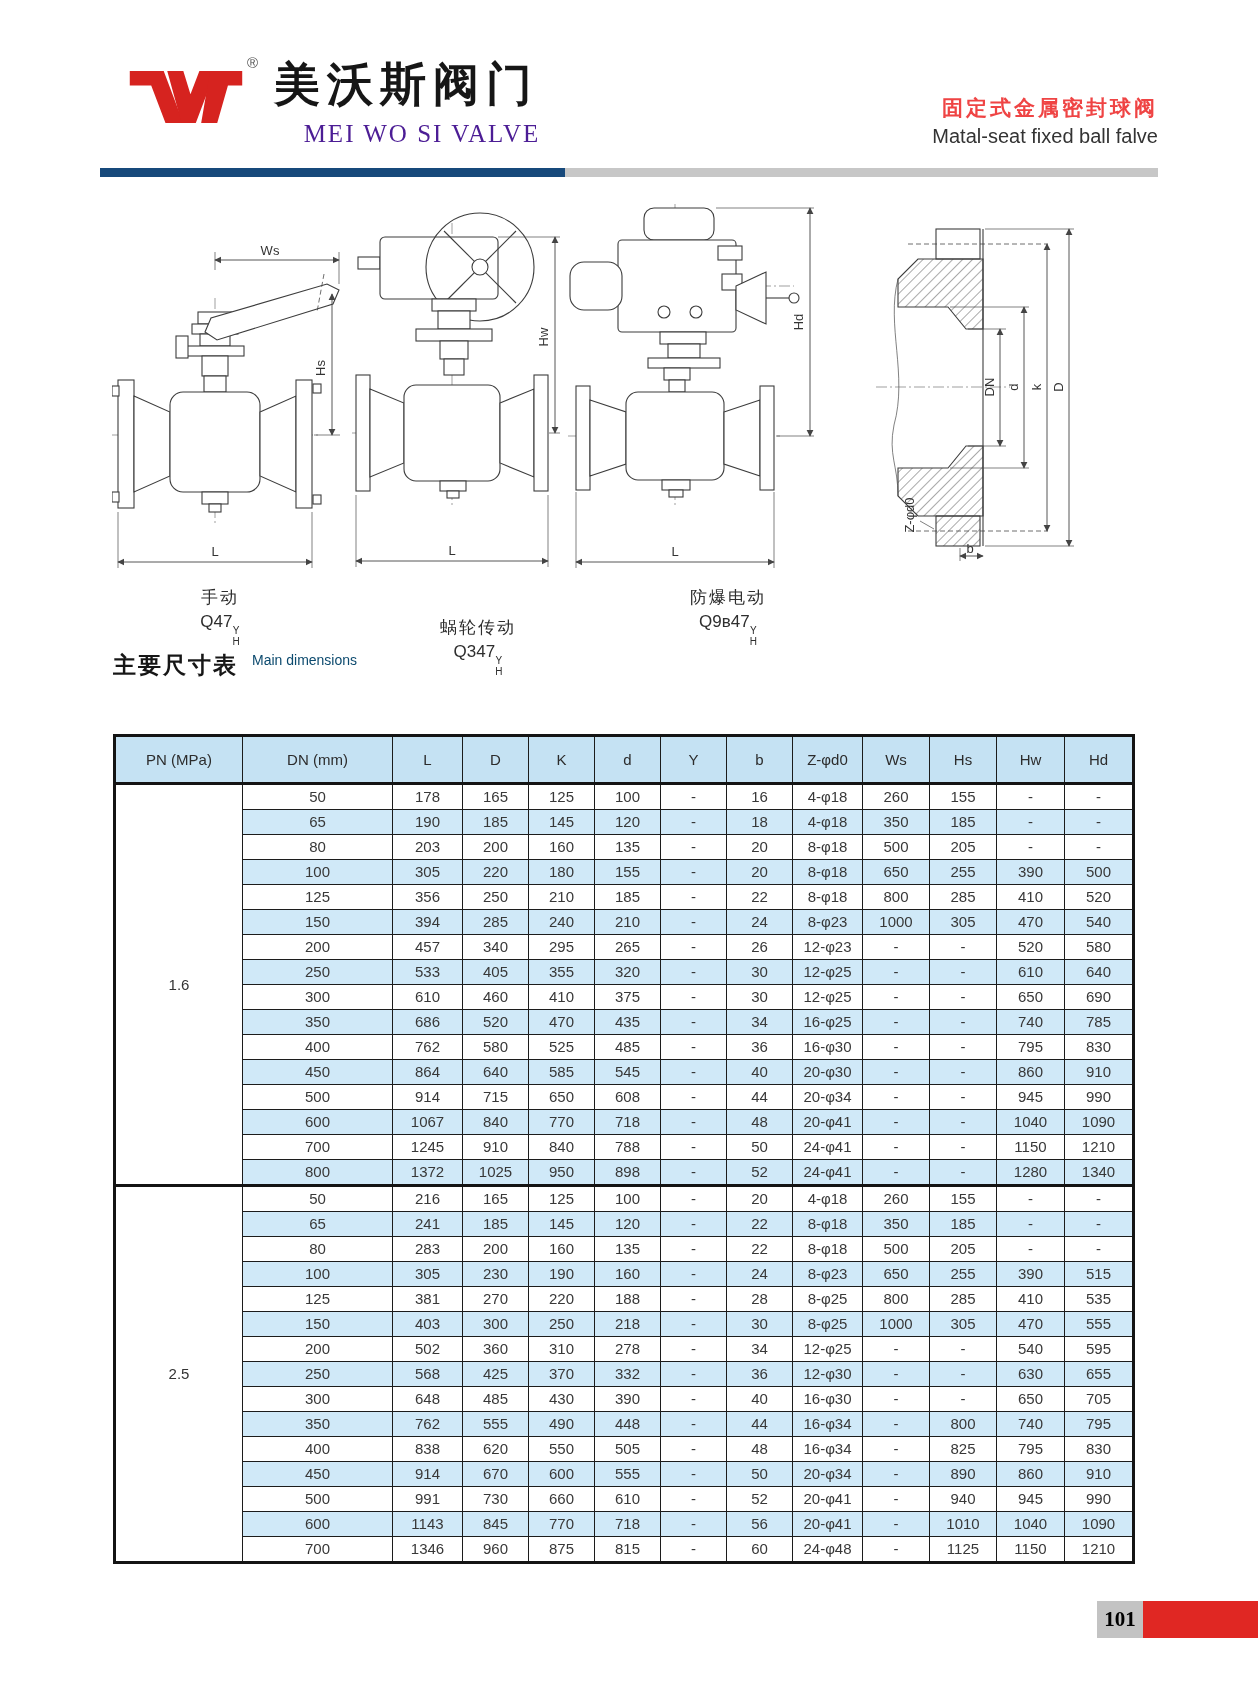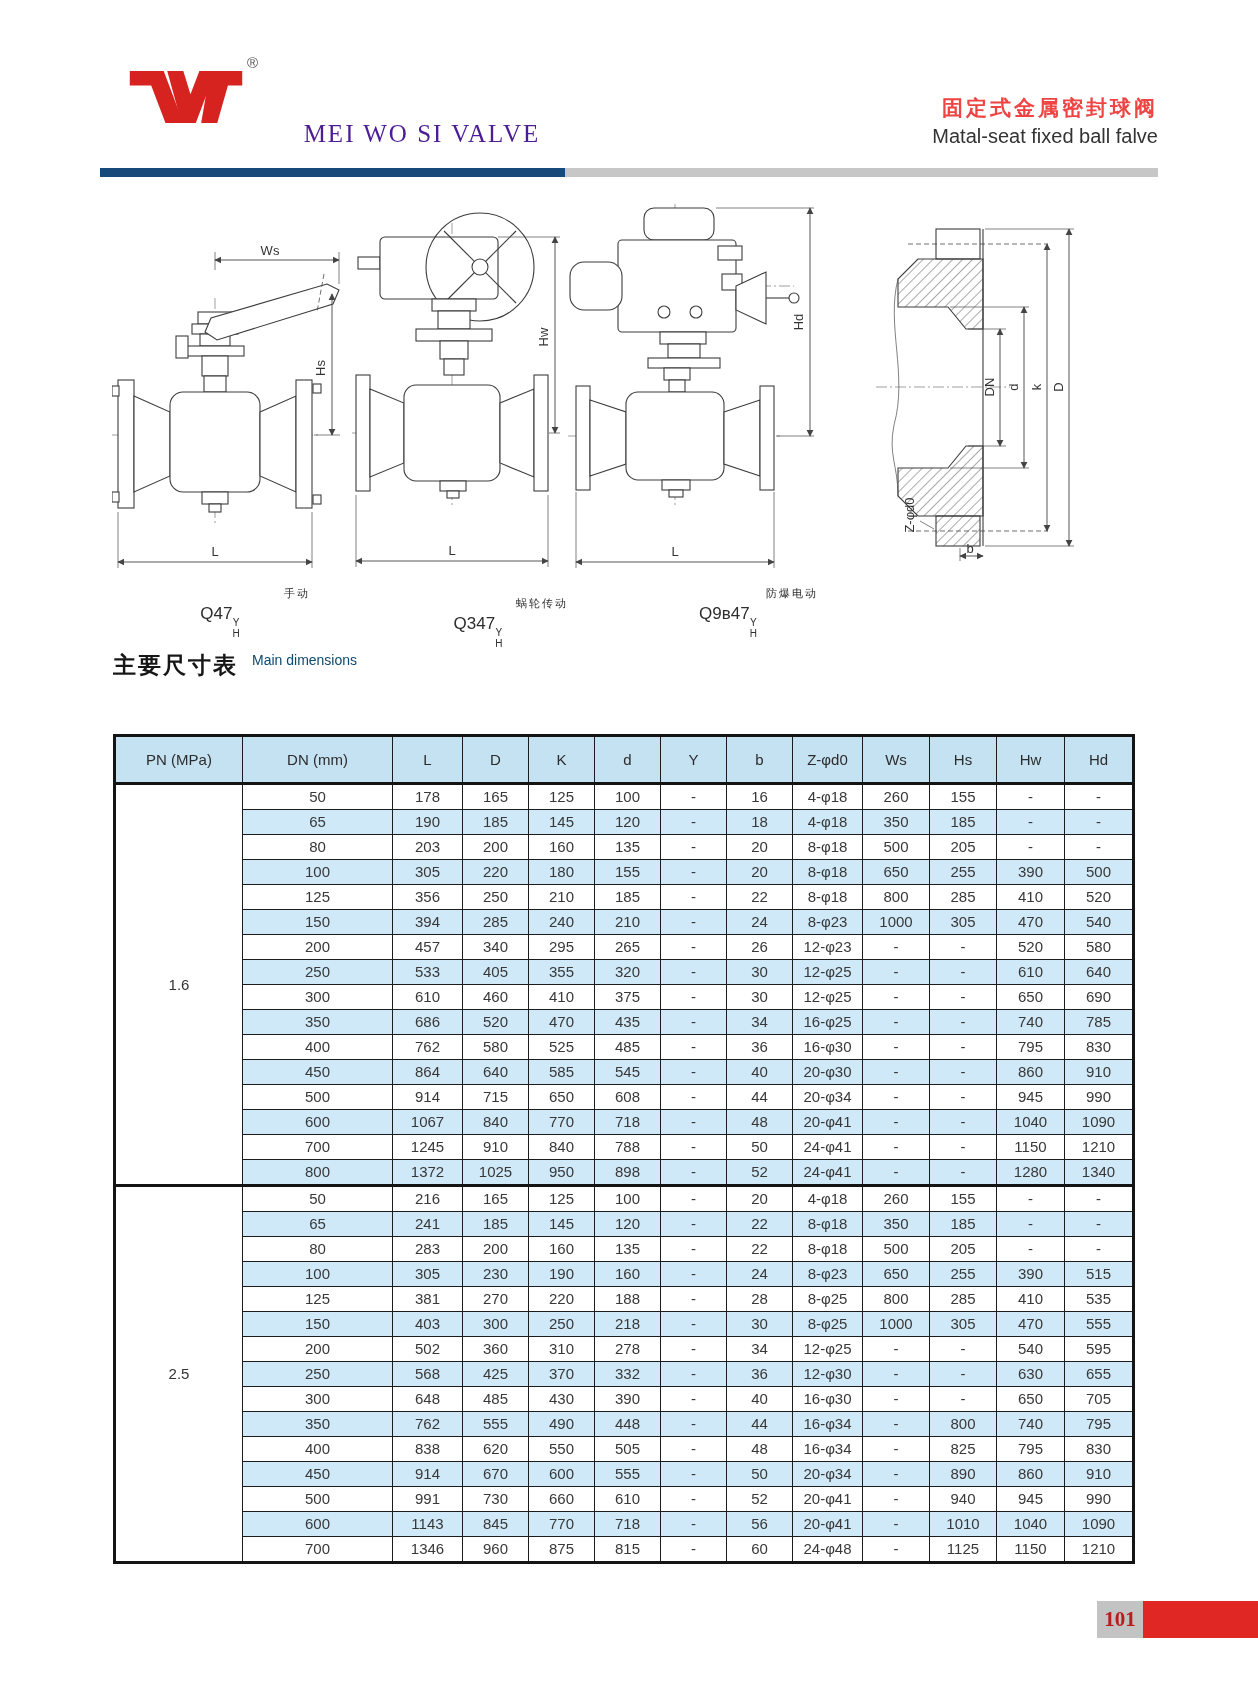--- a/index.html
+++ b/index.html
@@ -26,21 +26,21 @@
   .ln{fill:#ffffff;stroke:#3d3d3d;stroke-width:1.1;}
   .lnf{fill:none;stroke:#3d3d3d;stroke-width:1.1;}
   .thin{fill:none;stroke:#4a4a4a;stroke-width:0.7;}
   .cl{fill:none;stroke:#777;stroke-width:0.7;stroke-dasharray:11 3 2 3;}
   .dsh{fill:none;stroke:#4a4a4a;stroke-width:0.8;stroke-dasharray:5 3;}
   .dim{fill:none;stroke:#444;stroke-width:0.9;}
   .svgtxt{font-family:"Liberation Sans",sans-serif;font-size:13px;fill:#333;}
   .hatchshape{stroke:#3d3d3d;stroke-width:1.1;}
 
   .caption{position:absolute;width:180px;text-align:center;color:#2e2e2e;}
-  .caption .cn{font-size:11px;letter-spacing:2px;display:block;text-align:right;}
+  .caption .cn{font-size:17px;letter-spacing:2px;display:block;}
   .caption .model{font-size:17px;margin-top:3px;display:block;}
   .stack{display:inline-flex;flex-direction:column;align-items:center;vertical-align:-7px;
          font-size:10px;line-height:1.05;}
 
   
   .tbl-title-cn{position:absolute;left:113px;top:650px;font-size:23px;font-weight:700;
                 letter-spacing:2px;color:#161616;}
   .tbl-title-en{position:absolute;left:252px;top:652px;font-size:14px;color:#0c4a6e;}
   #dim-table{position:absolute;left:113px;top:686px;border-collapse:collapse;table-layout:fixed;
              border:3px solid #141414;background:#fff;margin-top:48px;}
@@ -50,34 +50,35 @@
              border-bottom:3px solid #141414;}
   #dim-table tbody tr{border-top:1.5px solid #1c1c1c;}
   #dim-table tbody tr.group-start{border-top:3px solid #141414;}
   #dim-table tbody tr.alt td{background:#d0e9f8;}
   #dim-table td.pn-cell{background:#ffffff !important;font-size:15px;color:#333;}
 
   
   .page-num{position:absolute;left:1097px;top:1601px;width:46px;height:37px;background:#c3c3c3;
             display:flex;align-items:center;justify-content:center;
             font-family:"Liberation Serif","DejaVu Serif",serif;font-weight:700;
-            font-size:21px;color:#b91c1c;}
+            font-size:21px;color:#000000;}
   .page-red{position:absolute;left:1143px;top:1601px;width:115px;height:37px;background:#e02723;}
 </style>
 </head>
 <body>
 
 <div id="page">
 
   <svg class="logo-svg" width="116" height="74" viewBox="0 0 130 82">
     <polygon fill="#d6231f" points="2,12 40,12 62,70 42,70 26,28 2,28"></polygon>
     <polygon fill="#d6231f" points="44,12 62,12 70,38 80,12 98,12 76,70 60,70"></polygon>
     <polygon fill="#d6231f" points="92,12 128,12 128,28 112,28 100,70 82,70"></polygon>
   </svg>
   <div class="reg-mark">®</div>
+  <div class="brand-cn">美沃斯阀门</div>
   <div class="brand-en">MEI WO SI VALVE</div>
   <div class="product-cn">固定式金属密封球阀</div>
   <div class="product-en">Matal-seat fixed ball falve</div>
   <div class="bar-blue"></div>
   <div class="bar-gray"></div>
 
   <svg class="drw" style="left:112px;top:240px;" width="235" height="345" viewBox="0 0 235 345">
     <defs>
       <marker id="a1" viewBox="0 0 10 10" refX="9" refY="5" markerWidth="8" markerHeight="8" orient="auto-start-reverse">
           <path d="M0,0L10,5L0,10z" fill="#444"></path>
@@ -262,21 +263,21 @@
 
   <div class="caption" style="left:130px;top:586px;">
     <span class="cn">手动</span>
     <span class="model">
       <span>Q47</span><span class="stack">
           <span>Y</span>
           <span>H</span>
         </span>
     </span>
   </div>
-  <div class="caption" style="left:388px;top:596px;">
+  <div class="caption" style="left:388px;top:616px;">
     <span class="cn">蜗轮传动</span>
     <span class="model">
       <span>Q347</span><span class="stack">
           <span>Y</span>
           <span>H</span>
         </span>
     </span>
   </div>
   <div class="caption" style="left:638px;top:586px;">
     <span class="cn">防爆电动</span>

